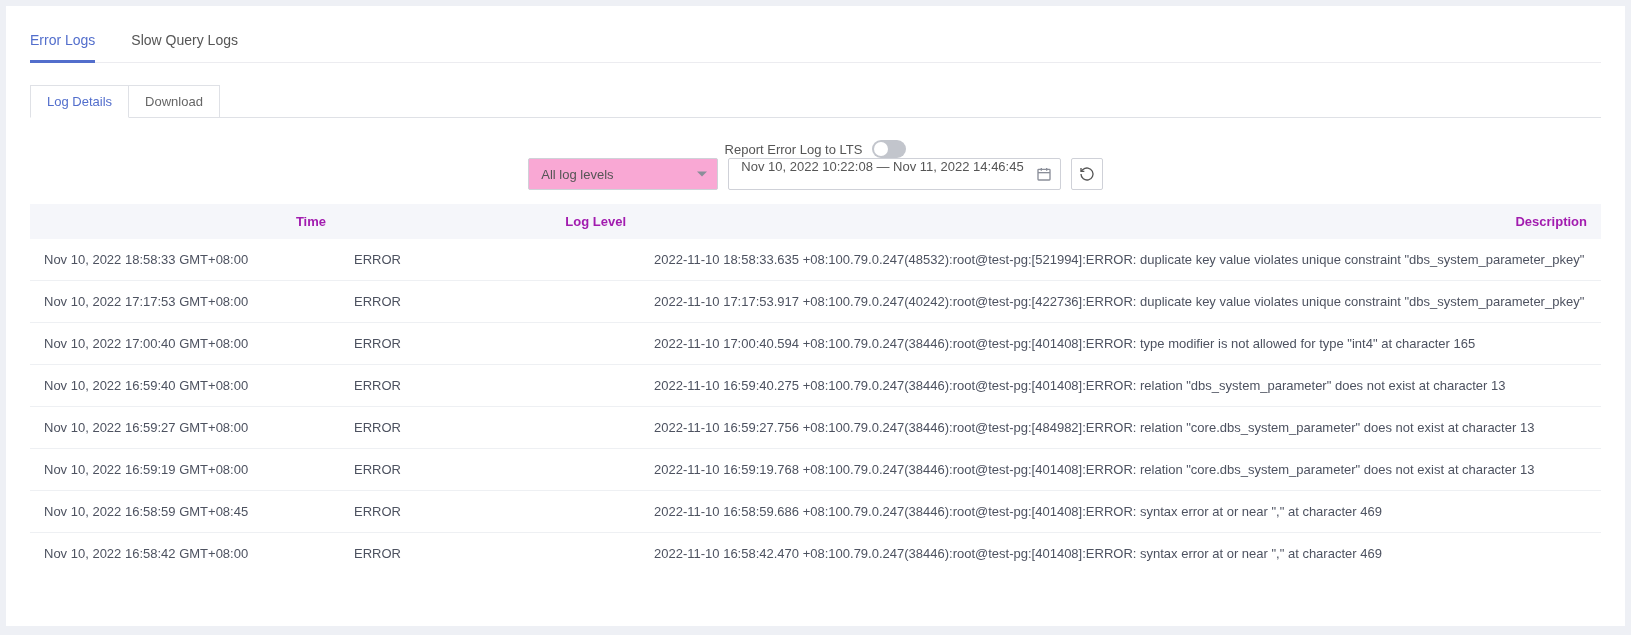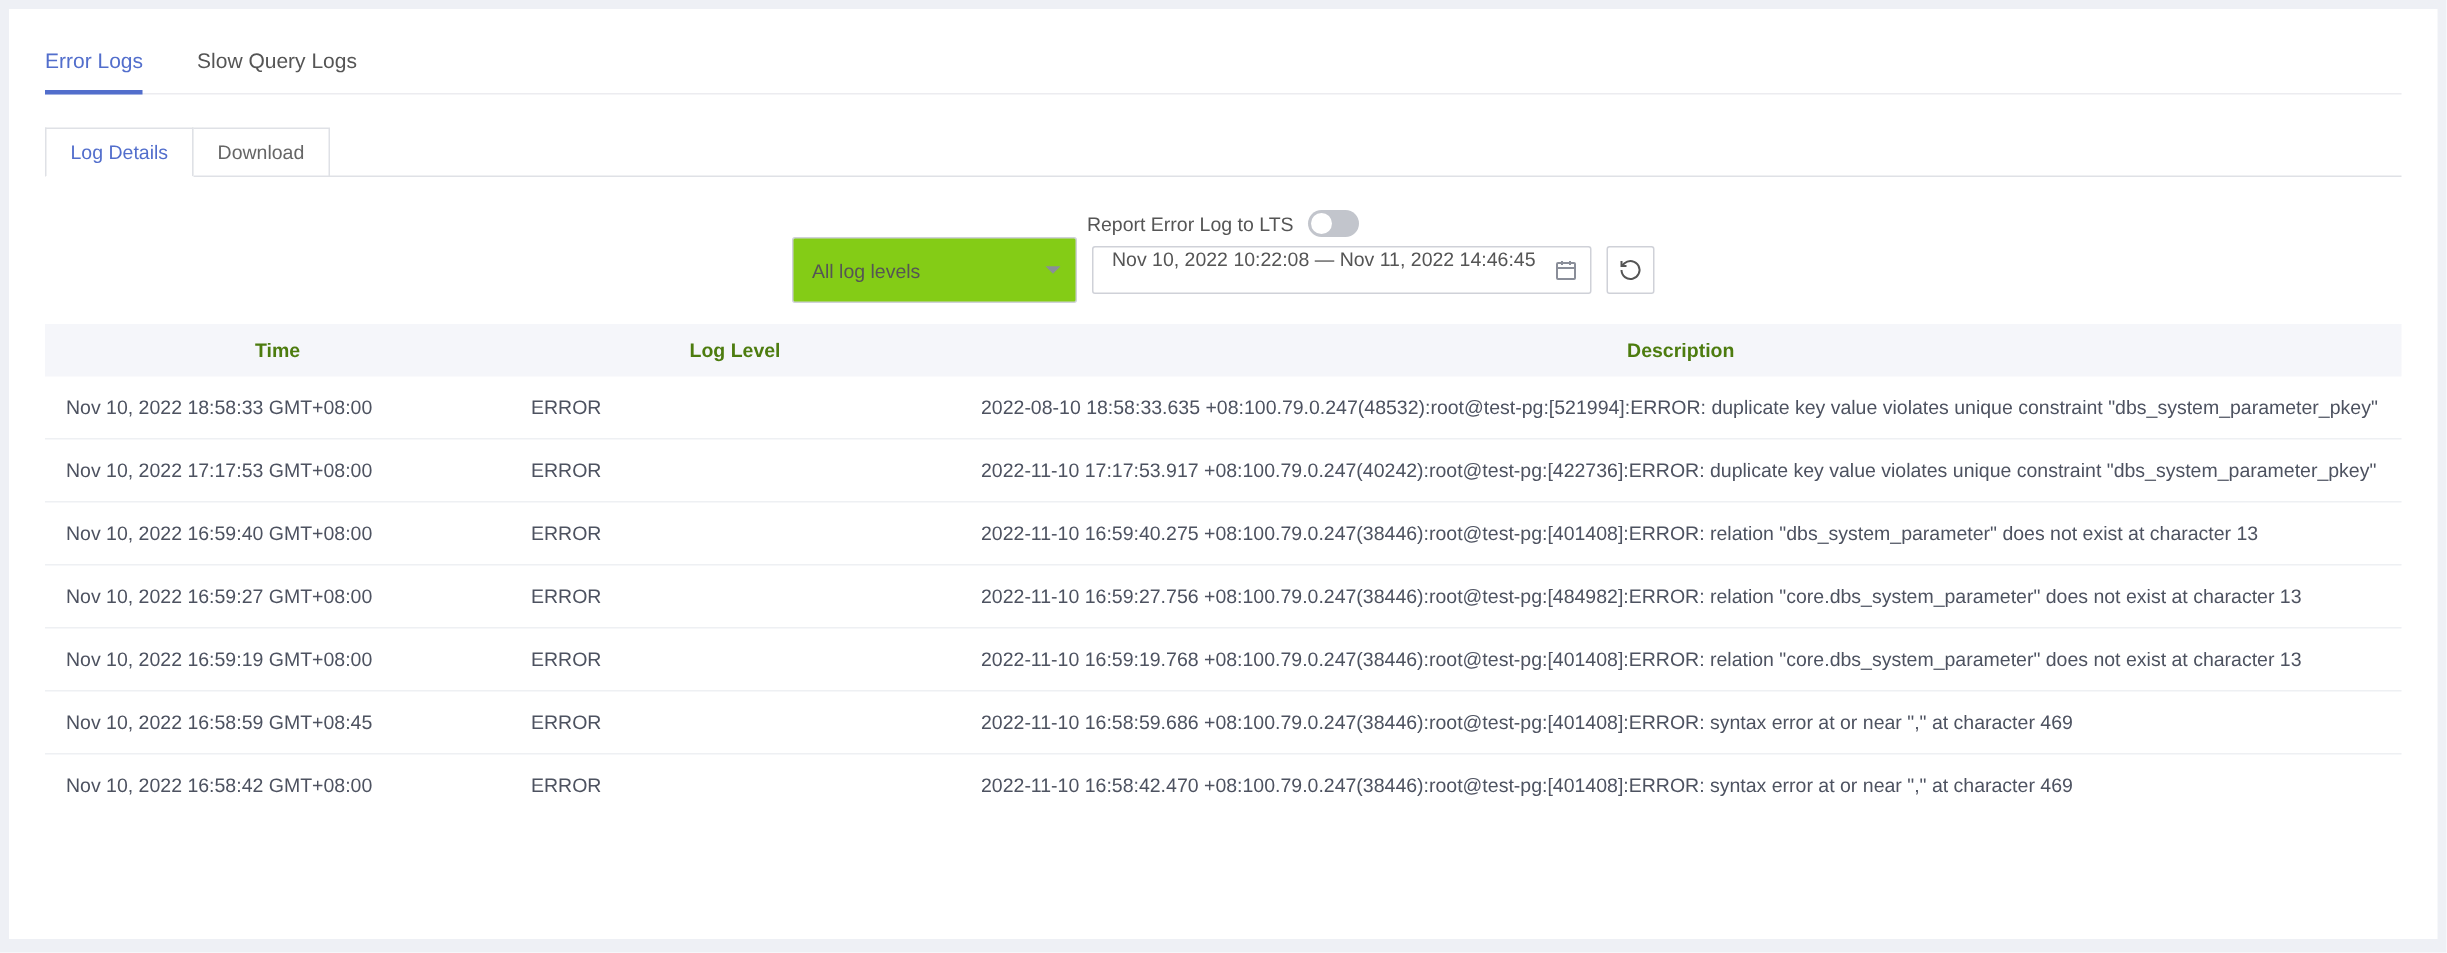--- a/index.html
+++ b/index.html
@@ -106,23 +106,23 @@
       position: absolute;
       width: 14px; height: 14px;
       background: #fff;
       border-radius: 50%;
       top: 2px; left: 2px;
     }
 
     
     .select {
       border: 1px solid #cfd1d8;
-      background: #84cc16;
+      background: #f9a8d4;
       border-radius: 2px;
-      height: 44px;
+      height: 32px;
       padding: 0 32px 0 12px;
       min-width: 190px;
       display: flex;
       align-items: center;
       position: relative;
       cursor: pointer;
       color: #555;
       font-size: 13px;
     }
     .select .caret {
@@ -174,24 +174,24 @@
 
     
     .table {
       width: 100%;
       border-collapse: collapse;
     }
     .thead {
       background: #f5f6fa;
     }
     .th {
-      text-align: center;
+      text-align: right;
       font-weight: 600;
       font-size: 13px;
-      color: #4d7c0f;
+      color: #a21caf;
       padding: 10px 14px;
     }
     .td {
       padding: 13px 14px;
       font-size: 13px;
       color: #4d5260;
       border-bottom: 1px solid #eef0f3;
       vertical-align: middle;
       white-space: nowrap;
       overflow: hidden;
@@ -255,26 +255,31 @@
       <tr>
         <th class="th">Time</th>
         <th class="th">Log Level</th>
         <th class="th">Description</th>
       </tr>
     </thead>
     <tbody id="rows-body">
         <tr>
           <td class="td">Nov 10, 2022 18:58:33 GMT+08:00</td>
           <td class="td">ERROR</td>
-          <td class="td">2022-08-10 18:58:33.635 +08:100.79.0.247(48532):root@test-pg:[521994]:ERROR: duplicate key value violates unique constraint "dbs_system_parameter_pkey"</td>
+          <td class="td">2022-11-10 18:58:33.635 +08:100.79.0.247(48532):root@test-pg:[521994]:ERROR: duplicate key value violates unique constraint "dbs_system_parameter_pkey"</td>
         </tr>
         <tr>
           <td class="td">Nov 10, 2022 17:17:53 GMT+08:00</td>
           <td class="td">ERROR</td>
           <td class="td">2022-11-10 17:17:53.917 +08:100.79.0.247(40242):root@test-pg:[422736]:ERROR: duplicate key value violates unique constraint "dbs_system_parameter_pkey"</td>
+        </tr>
+        <tr>
+          <td class="td">Nov 10, 2022 17:00:40 GMT+08:00</td>
+          <td class="td">ERROR</td>
+          <td class="td">2022-11-10 17:00:40.594 +08:100.79.0.247(38446):root@test-pg:[401408]:ERROR: type modifier is not allowed for type "int4" at character 165</td>
         </tr>
         <tr>
           <td class="td">Nov 10, 2022 16:59:40 GMT+08:00</td>
           <td class="td">ERROR</td>
           <td class="td">2022-11-10 16:59:40.275 +08:100.79.0.247(38446):root@test-pg:[401408]:ERROR: relation "dbs_system_parameter" does not exist at character 13</td>
         </tr>
         <tr>
           <td class="td">Nov 10, 2022 16:59:27 GMT+08:00</td>
           <td class="td">ERROR</td>
           <td class="td">2022-11-10 16:59:27.756 +08:100.79.0.247(38446):root@test-pg:[484982]:ERROR: relation "core.dbs_system_parameter" does not exist at character 13</td>

